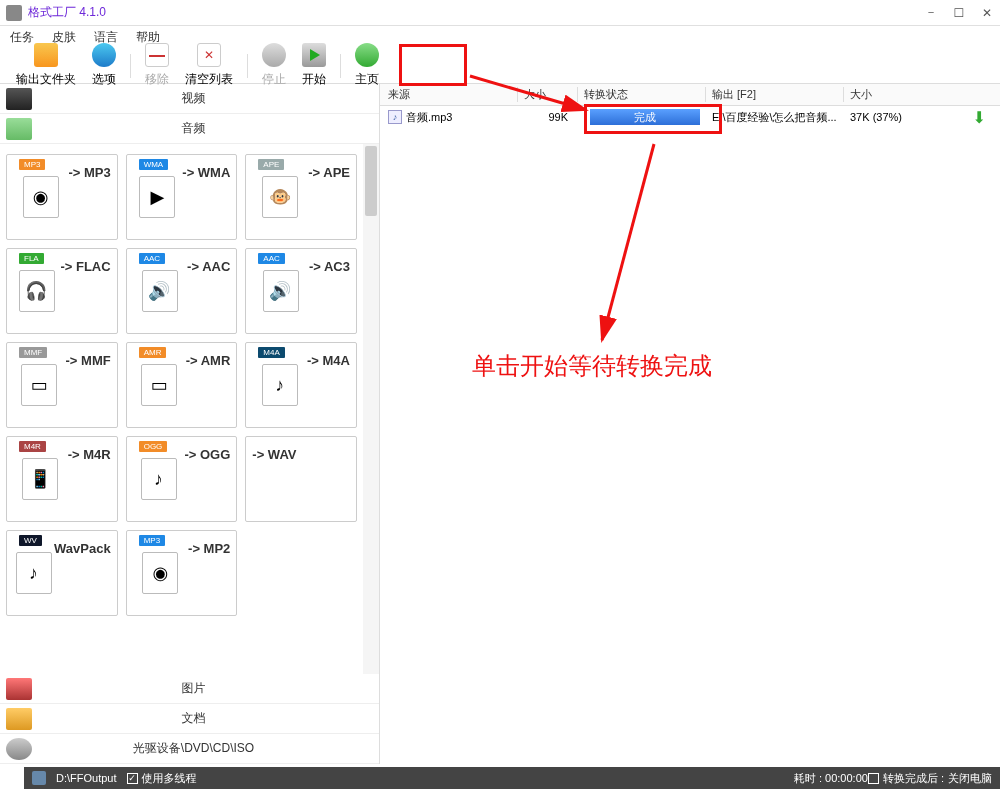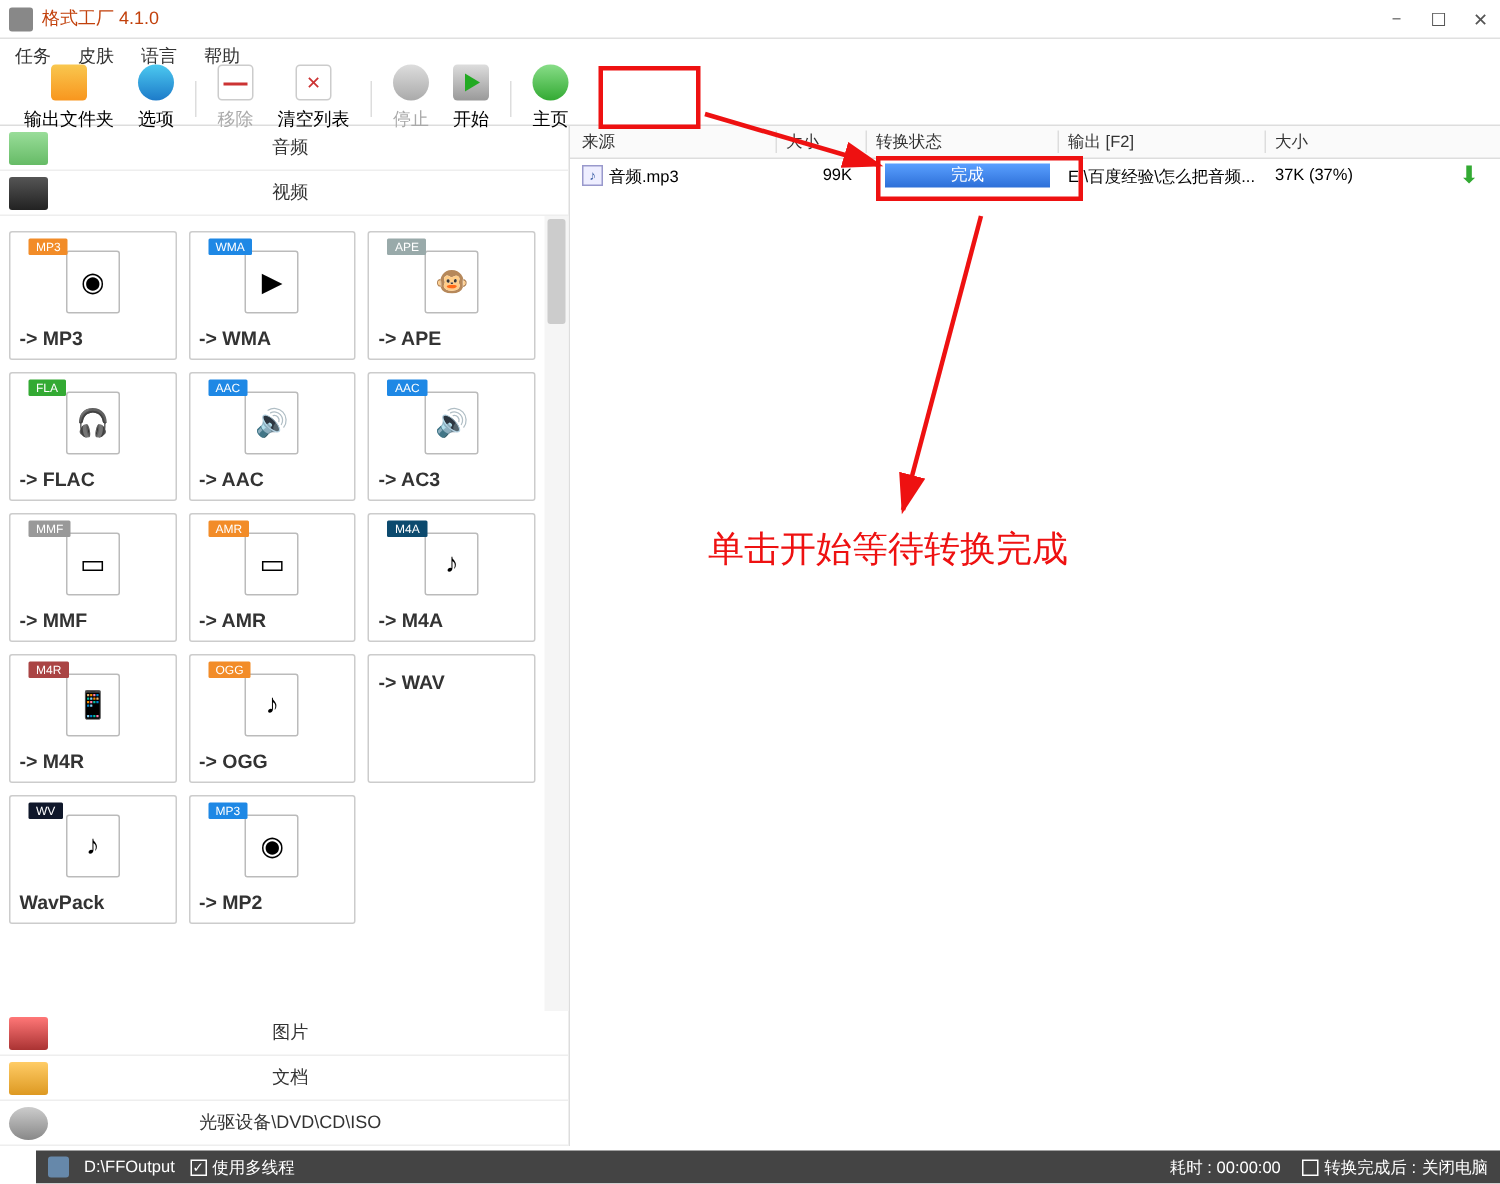--- a/index.html
+++ b/index.html
@@ -1,20 +1,20 @@
 <!DOCTYPE html>
 <html><head>
   <meta charset="utf-8">
   <style>
     * { margin: 0; padding: 0; box-sizing: border-box; font-family: "Microsoft YaHei", sans-serif; }
     body { width: 1000px; height: 789px; overflow: hidden; background: #fff; font-size: 12px; position: relative; }
     
     .titlebar { height: 26px; display: flex; align-items: center; padding: 0 6px; border-bottom: 1px solid #e0e0e0; }
     .titlebar-icon { width: 16px; height: 16px; background: #888; border-radius: 2px; margin-right: 6px; }
-    .titlebar-title { flex: 1; font-size: 12px; color: #c2410c; }
+    .titlebar-title { flex: 1; font-size: 12px; color: #6d28d9; }
     .win-btns { display: flex; gap: 14px; }
     .win-btn { width: 14px; height: 14px; cursor: pointer; display: flex; align-items: center; justify-content: center; color: #555; font-size: 12px; }
     
     .menubar { height: 22px; display: flex; align-items: center; padding: 0 10px; gap: 18px; font-size: 12px; color: #333; }
     .menu-item { cursor: pointer; }
     
     .toolbar { height: 36px; display: flex; align-items: center; padding: 2px 10px; gap: 4px; border-bottom: 1px solid #ddd; }
     .tool-btn { display: flex; align-items: center; gap: 4px; padding: 2px 6px; cursor: pointer; flex-direction: column; }
     .tool-btn.disabled { color: #aaa; }
     .tool-icon { width: 24px; height: 24px; border-radius: 3px; display: flex; align-items: center; justify-content: center; font-size: 14px; }
@@ -40,40 +40,40 @@
     .cat-image { background: linear-gradient(#f77,#a33); }
     .cat-doc { background: linear-gradient(#fc6,#d92); }
     .cat-disc { background: linear-gradient(#ccc,#888); border-radius: 50%; }
     .cat-tools { background: radial-gradient(#999,#444); border-radius: 50%; }
     .cat-label { flex: 1; text-align: center; font-size: 12px; color: #333; padding-right: 30px; }
     
     .formats-wrap { flex: 1; display: flex; }
     .formats-grid { flex: 1; padding: 10px 6px; display: grid; grid-template-columns: repeat(3,1fr); gap: 8px; align-content: start; overflow: hidden; }
     .scroll-track { width: 16px; background: #f5f5f5; position: relative; }
     .scroll-thumb { position: absolute; left: 2px; right: 2px; top: 2px; height: 70px; background: #ccc; border-radius: 2px; }
-    .fmt-tile { border: 1px solid #ccc; border-radius: 2px; height: 86px; padding: 6px; display: flex; flex-direction: column; cursor: pointer; background: #fff; }
+    .fmt-tile { border: 1px solid #ccc; border-radius: 2px; height: 86px; padding: 6px; display: flex; flex-direction: row; cursor: pointer; background: #fff; }
     .fmt-visual { flex: 1; display: flex; align-items: center; justify-content: center; position: relative; }
     .fmt-badge { position: absolute; top: -2px; left: 6px; padding: 1px 5px; font-size: 8px; color: #fff; border-radius: 1px; }
     .fmt-page { width: 36px; height: 42px; background: #fff; border: 1px solid #bbb; border-radius: 2px; display: flex; align-items: center; justify-content: center; font-size: 18px; }
     .fmt-label { font-size: 13px; color: #333; margin-top: 4px; font-weight: bold; }
     
     .content { flex: 1; display: flex; flex-direction: column; }
     .list-header { display: flex; height: 22px; align-items: center; border-bottom: 1px solid #ddd; font-size: 11px; color: #333; background: #fafafa; }
     .col-source { width: 138px; padding-left: 8px; border-right: 1px solid #ddd; }
     .col-size { width: 60px; border-right: 1px solid #ddd; padding-left: 6px; }
     .col-status { width: 128px; border-right: 1px solid #ddd; padding-left: 6px; }
     .col-output { width: 138px; border-right: 1px solid #ddd; padding-left: 6px; }
     .col-size2 { width: 120px; padding-left: 6px; }
     .list-row { display: flex; height: 22px; align-items: center; font-size: 11px; }
     .file-icon { width: 14px; height: 14px; background: #eef; border: 1px solid #99c; margin-right: 4px; display: inline-flex; align-items: center; justify-content: center; font-size: 9px; color: #46a; }
     .status-done { background: linear-gradient(#5aa0ff,#2d6fd8); color: #fff; text-align: center; width: 110px; height: 16px; line-height: 16px; margin: 0 auto; }
     .dl-arrow { color: #3a3; font-size: 16px; }
     
     .statusbar { position: absolute; bottom: 0; left: 0; right: 0; height: 22px; background: #444; color: #fff; display: flex; align-items: center; padding: 0 8px; font-size: 11px; gap: 10px; margin-left: 24px; }
-    .statusbar .right { margin-left: auto; display: flex; gap: 14px; align-items: flex-end; }
+    .statusbar .right { margin-left: auto; display: flex; align-items: flex-end; }
     .sb-icon { width: 14px; height: 14px; background: #68a; border-radius: 2px; }
     .cb { width: 11px; height: 11px; border: 1px solid #fff; display: inline-flex; align-items: center; justify-content: center; font-size: 9px; }
     
     
     .anno-box1 { position: absolute; border: 3px solid #e11; left: 399px; top: 44px; width: 68px; height: 42px; pointer-events: none; }
     .anno-box2 { position: absolute; border: 3px solid #e11; left: 584px; top: 104px; width: 138px; height: 30px; pointer-events: none; }
     .anno-text { position: absolute; left: 472px; top: 350px; color: #e11; font-size: 24px; pointer-events: none; }
     .anno-arrow1 { position: absolute; left: 466px; top: 72px; pointer-events: none; }
     .anno-arrow2 { position: absolute; left: 594px; top: 140px; pointer-events: none; }
   </style>
@@ -128,26 +128,26 @@
   <div class="tool-btn">
     <div class="tool-icon icon-home"></div>
     <span>主页</span>
   </div>
 </div>
 
 <div class="main">
 
   <div class="sidebar">
     <div class="cat-row">
+      <div class="cat-icon cat-video"></div>
+      <div class="cat-label">视频</div>
+    </div>
+    <div class="cat-row">
       <div class="cat-icon cat-audio"></div>
       <div class="cat-label">音频</div>
-    </div>
-    <div class="cat-row">
-      <div class="cat-icon cat-video"></div>
-      <div class="cat-label">视频</div>
     </div>
 
     <div class="formats-wrap">
       <div class="formats-grid" id="formats-grid">
           <div class="fmt-tile">
             <div class="fmt-visual">
       <span class="fmt-badge" style="background:#f28c28">MP3</span>
       <div class="fmt-page">◉</div>
     </div>
     <div class="fmt-label">-&gt; MP3</div>

